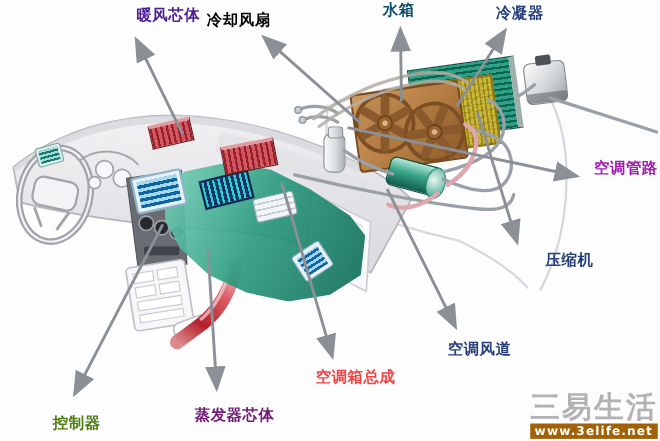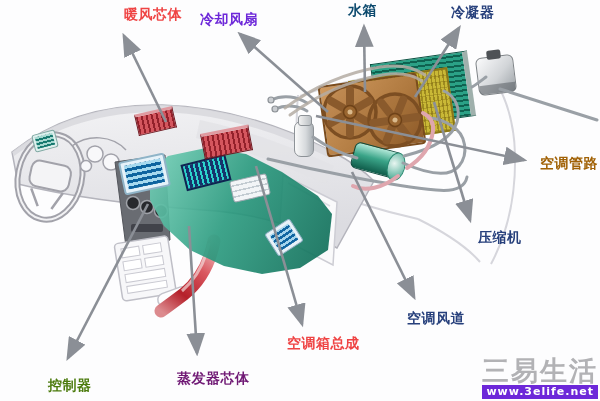--- a/index.html
+++ b/index.html
@@ -69,23 +69,23 @@
     border:1px solid #701820;border-top:3px solid #e09aa0;}
   .heater2{left:202px;top:129px;width:49px;height:26px;transform:rotate(-11deg);
     background:repeating-linear-gradient(90deg,#93202a 0 2px,#d4565e 2px 5px);
     border:1px solid #701820;border-top:3px solid #e09aa0;}
 
   
   .callout{position:absolute;font-weight:bold;font-size:14px;line-height:15px;
     white-space:nowrap;letter-spacing:.5px;}
 
   
-  .watermark{position:absolute;right:2px;bottom:2px;text-align:right;}
+  .watermark{position:absolute;right:2px;bottom:2px;text-align:left;}
   .wm-brand{font-size:27px;font-weight:bold;letter-spacing:2px;line-height:28px;}
-  .wm-url{background:#6d28d9;color:#fff;font-size:11px;font-weight:bold;
+  .wm-url{background:#a16207;color:#fff;font-size:11px;font-weight:bold;
     line-height:14px;padding:0 4px;letter-spacing:1px;}
 </style>
 </head>
 <body>
 
 <div id="canvas">
 
   <svg width="600" height="401" viewBox="0 0 600 401">
     <defs>
       <linearGradient id="dashGrad" x1="0" y1="0" x2="0.25" y2="1">
@@ -245,26 +245,26 @@
         <line x1="316" y1="116" x2="524" y2="160" stroke="#8b8f96" stroke-width="2.6" marker-end="url(#arrhead)"></line>
         <line x1="434" y1="102" x2="470" y2="220" stroke="#8b8f96" stroke-width="2.6" marker-end="url(#arrhead)"></line>
         <line x1="352" y1="172" x2="414" y2="297" stroke="#8b8f96" stroke-width="2.6" marker-end="url(#arrhead)"></line>
         <line x1="256" y1="166" x2="302" y2="324" stroke="#8b8f96" stroke-width="2.6" marker-end="url(#arrhead)"></line>
         <line x1="189" y1="226" x2="197" y2="353" stroke="#8b8f96" stroke-width="2.6" marker-end="url(#arrhead)"></line>
         <line x1="148" y1="204" x2="68" y2="358" stroke="#8b8f96" stroke-width="2.6" marker-end="url(#arrhead)"></line>
       </g>
   </svg>
 
   <div id="label-layer">
-      <div class="callout" style="left: 86px; top: 7px; color: #ef4444; padding-left: 38px;">暖风芯体</div>
-      <div class="callout" style="left: 200px; top: 12px; color: #6d28d9;">冷却风扇</div>
+      <div class="callout" style="left: 86px; top: 7px; color: #4c1d95; padding-left: 38px;">暖风芯体</div>
+      <div class="callout" style="left: 188px; top: 12px; color: #000000;">冷却风扇</div>
       <div class="callout" style="left: 348px; top: 3px; color: #0c4a6e;">水箱</div>
       <div class="callout" style="left: 451px; top: 5px; color: rgb(39, 64, 124); text-align: right;">冷凝器</div>
-      <div class="callout" style="left: 540px; top: 156px; color: #a16207;">空调管路</div>
-      <div class="callout" style="left: 478px; top: 230px; color: rgb(39, 64, 124);">压缩机</div>
+      <div class="callout" style="left: 540px; top: 146px; color: #a21caf;">空调管路</div>
+      <div class="callout" style="left: 496px; top: 230px; color: rgb(39, 64, 124);">压缩机</div>
       <div class="callout" style="left: 407px; top: 311px; color: rgb(39, 64, 124);">空调风道</div>
       <div class="callout" style="left: 287px; top: 336px; color: #ef4444;">空调箱总成</div>
       <div class="callout" style="left: 177px; top: 371px; color: #701a75;">蒸发器芯体</div>
       <div class="callout" style="left: 48px; top: 378px; color: #4d7c0f;">控制器</div>
     </div>
 
   <div class="watermark">
     <div class="wm-brand" style="color: rgb(178, 178, 181);">三易生活</div>
     <div class="wm-url">www.3elife.net</div>
   </div>

